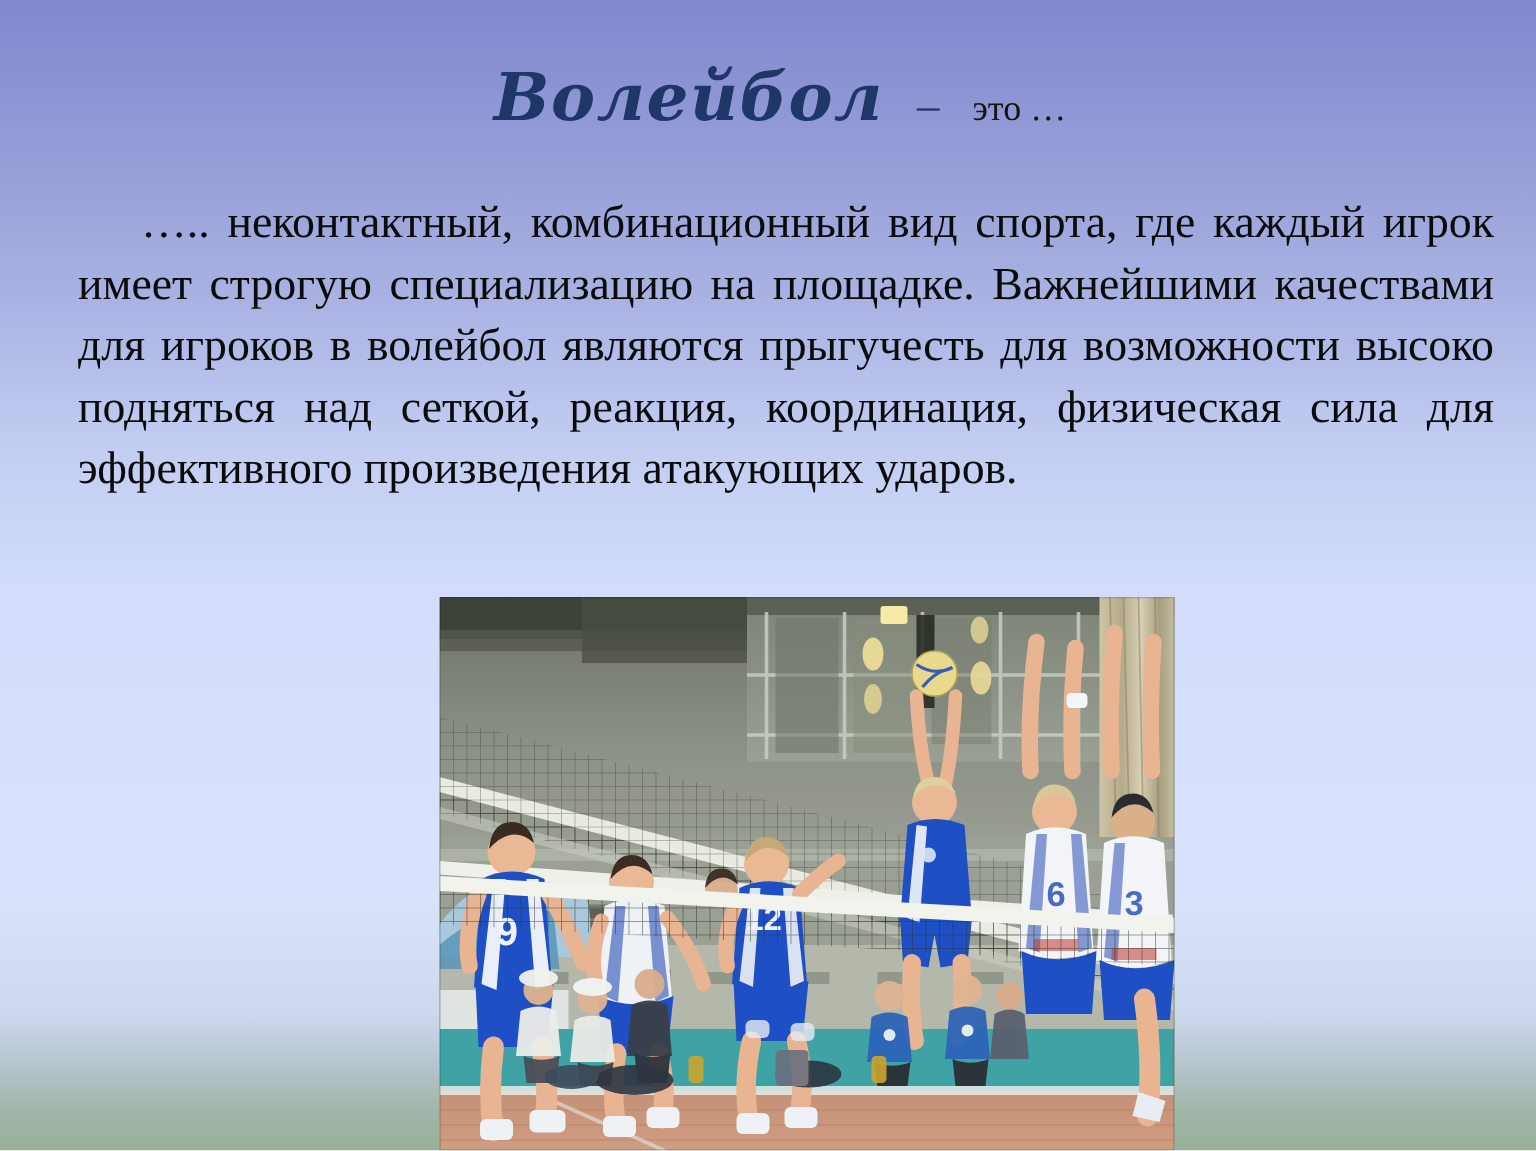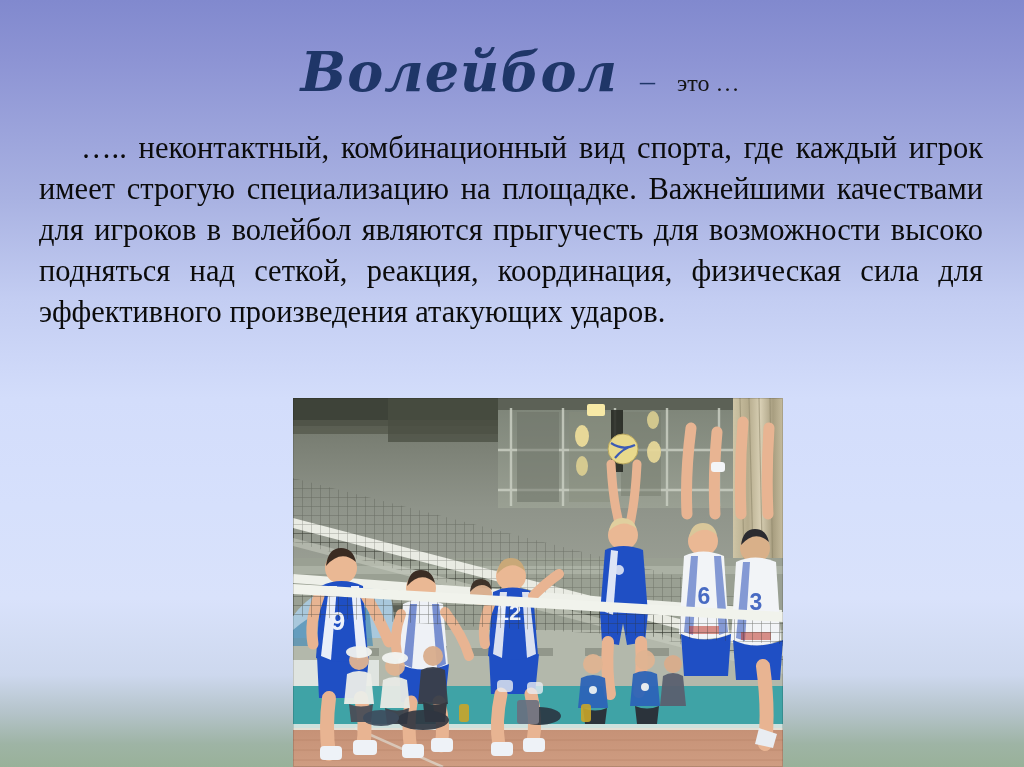--- a/index.html
+++ b/index.html
@@ -38,21 +38,21 @@
     top: 40px;
     left: 0;
     width: 1024px;
     text-align: center;
     white-space: nowrap;
   }
   .title-main {
     font-family: "DejaVu Serif", "Liberation Serif", serif;
     font-style: italic;
     font-weight: bold;
-    font-size: 54px;
+    font-size: 44px;
     letter-spacing: 1px;
     color: #1f3668;
     vertical-align: baseline;
     margin-left: 16px;
   }
   .title-dash {
     font-family: "Liberation Serif", serif;
     font-size: 30px;
     color: #1f3668;
     padding: 0 10px 0 22px;
@@ -63,21 +63,21 @@
     font-size: 24px;
     color: #141414;
     vertical-align: baseline;
     padding-left: 12px;
   }
 
   
   .body-text {
     position: absolute;
     top: 128px;
-    left: 39px;
+    left: 52px;
     width: 944px;
     font-family: "Liberation Serif", serif;
     font-size: 30.5px;
     line-height: 41px;
     color: #0b0b0b;
     text-align: justify;
     text-indent: 42px;
     letter-spacing: 0px;
   }
 

